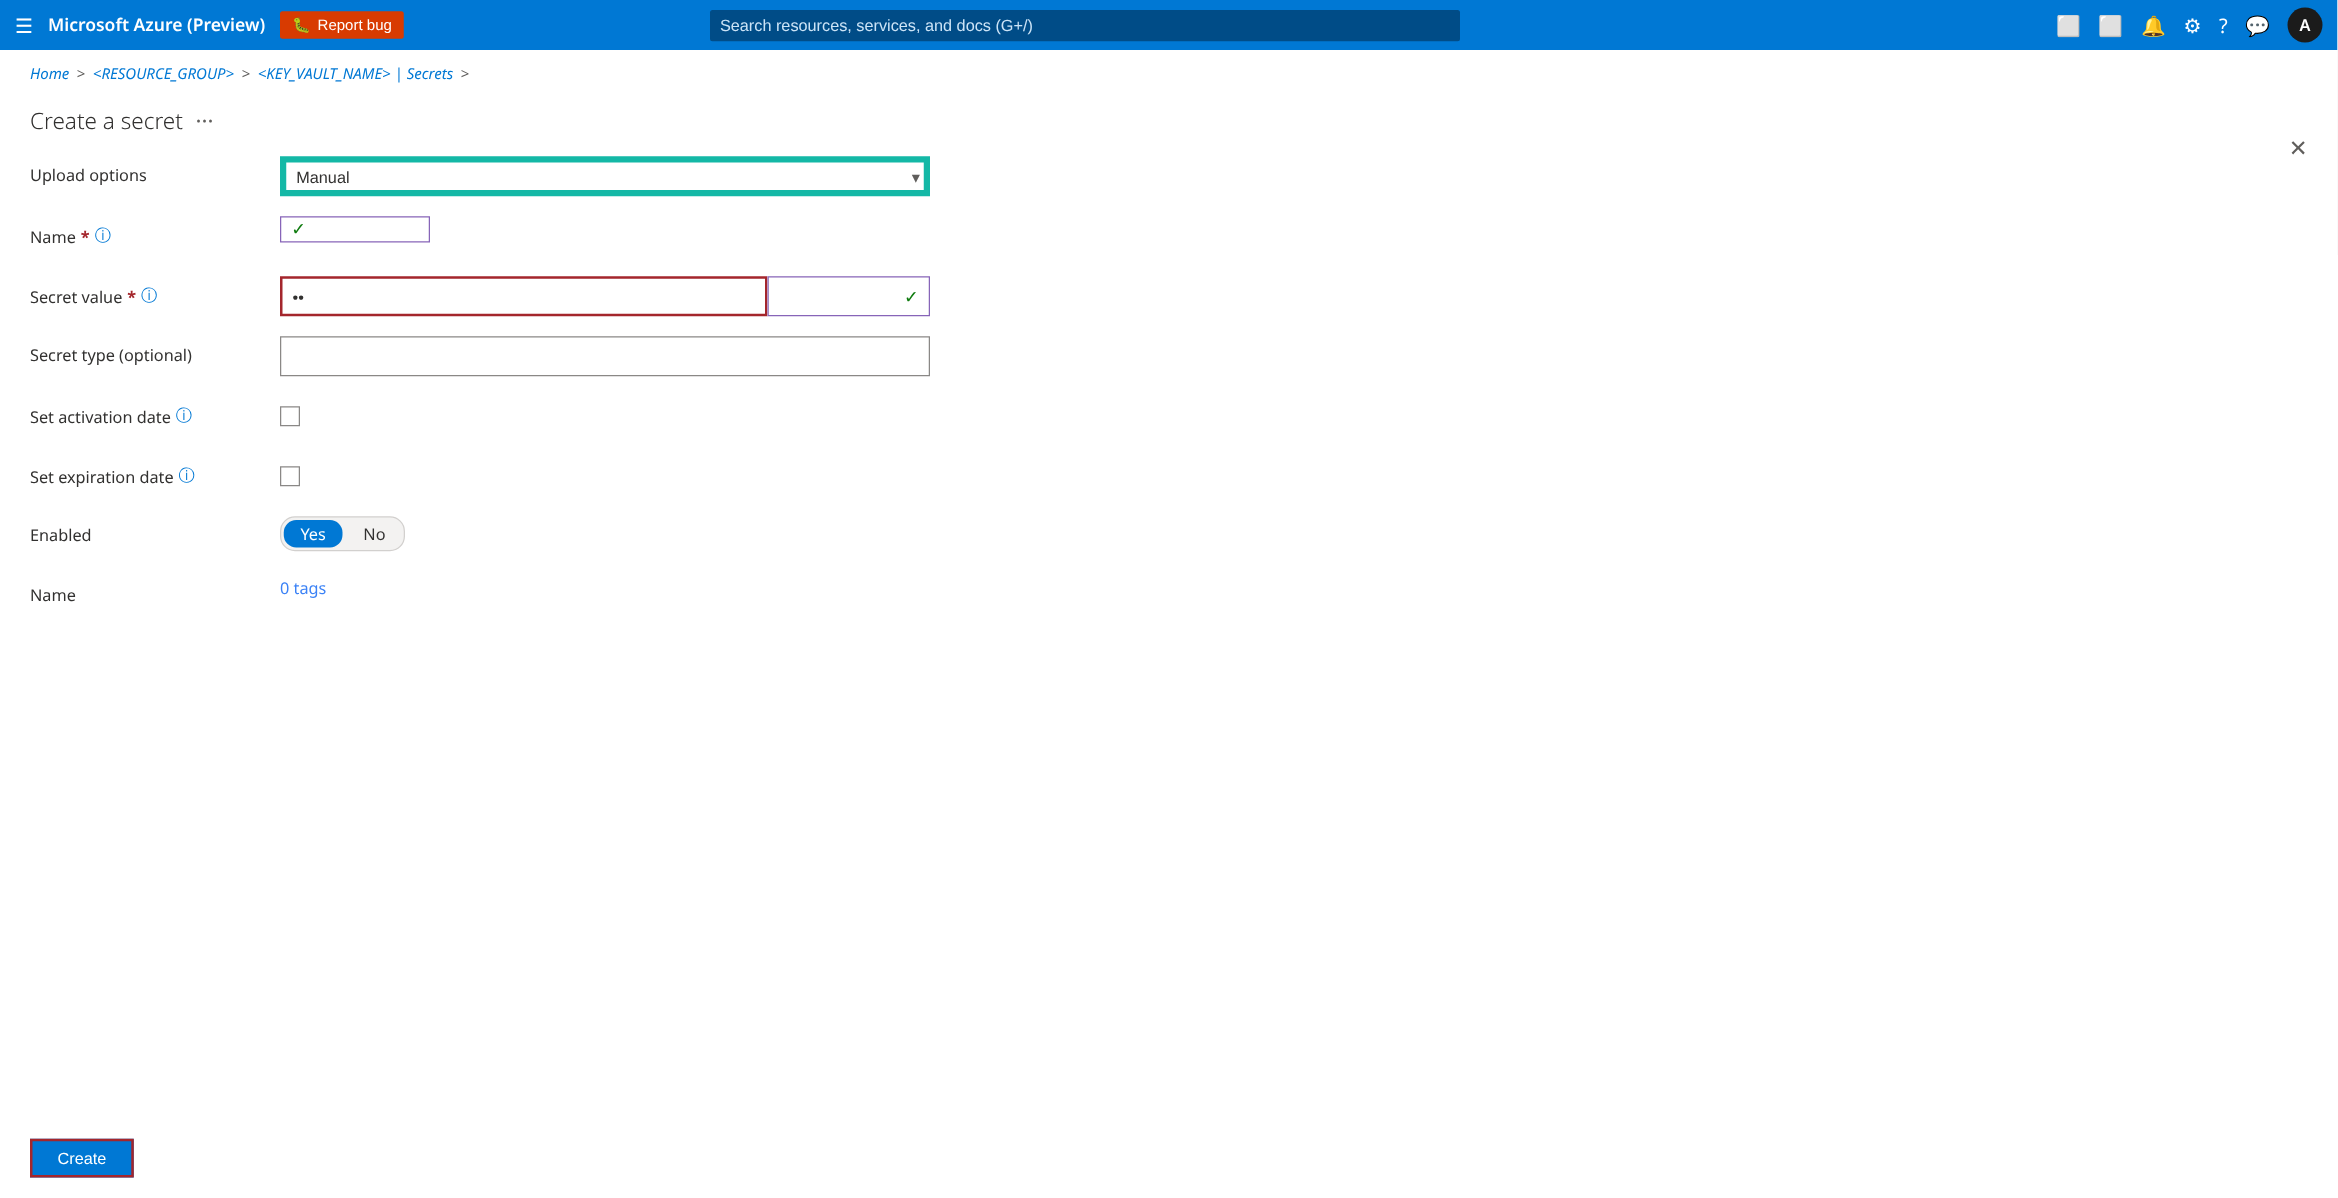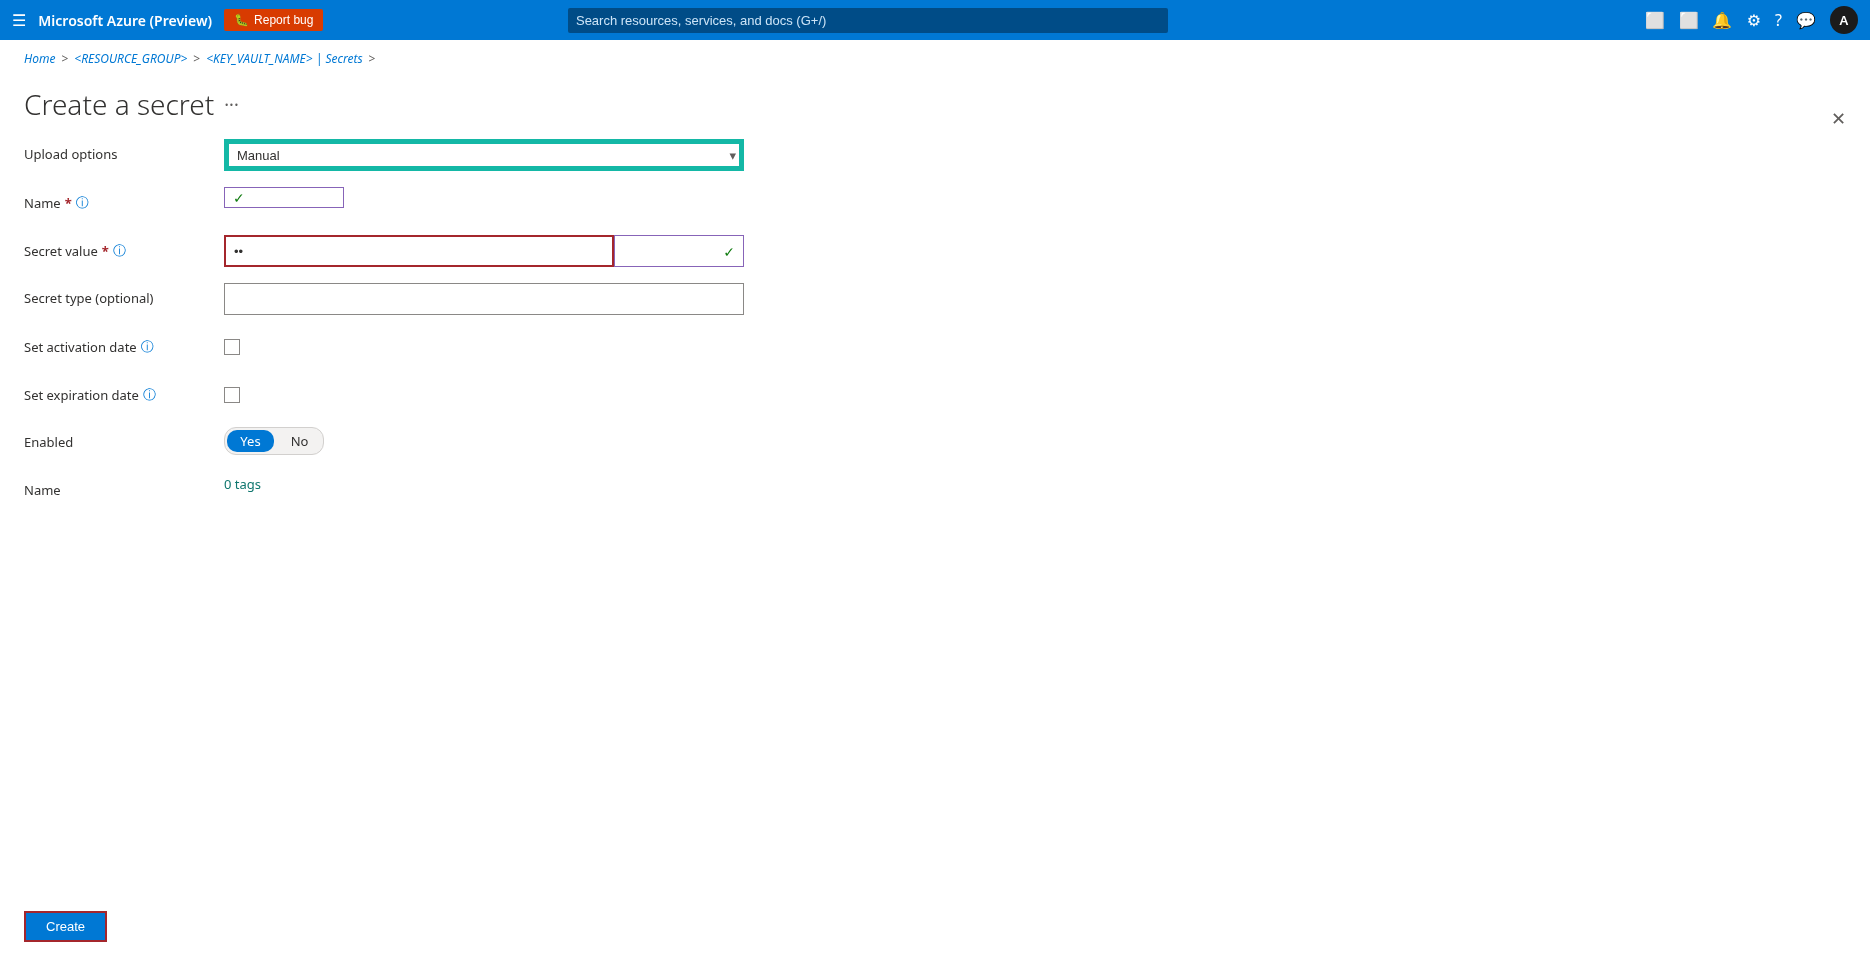--- a/index.html
+++ b/index.html
@@ -106,21 +106,21 @@
     }
 
     
     .page-header {
       display: flex;
       align-items: center;
       padding: 8px 24px 16px 24px;
       gap: 10px;
     }
     .page-title {
-      font-size: 28px;
+      font-size: 18px;
       font-weight: 300;
       color: #323130;
     }
     .page-header-dots {
       color: #605e5c;
       cursor: pointer;
       font-size: 18px;
     }
     .close-btn {
       position: absolute;
@@ -309,21 +309,21 @@
       border-radius: 10px;
       margin: 2px;
       height: calc(100% - 4px);
     }
     .toggle-option.inactive {
       color: #323130;
     }
 
     
     .tags-link {
-      color: #0f766e;
+      color: #3b82f6;
       cursor: pointer;
       text-decoration: none;
       font-size: 13px;
       text-align: center;
     }
 
     
     .bottom-actions {
       position: fixed;
       bottom: 0;

